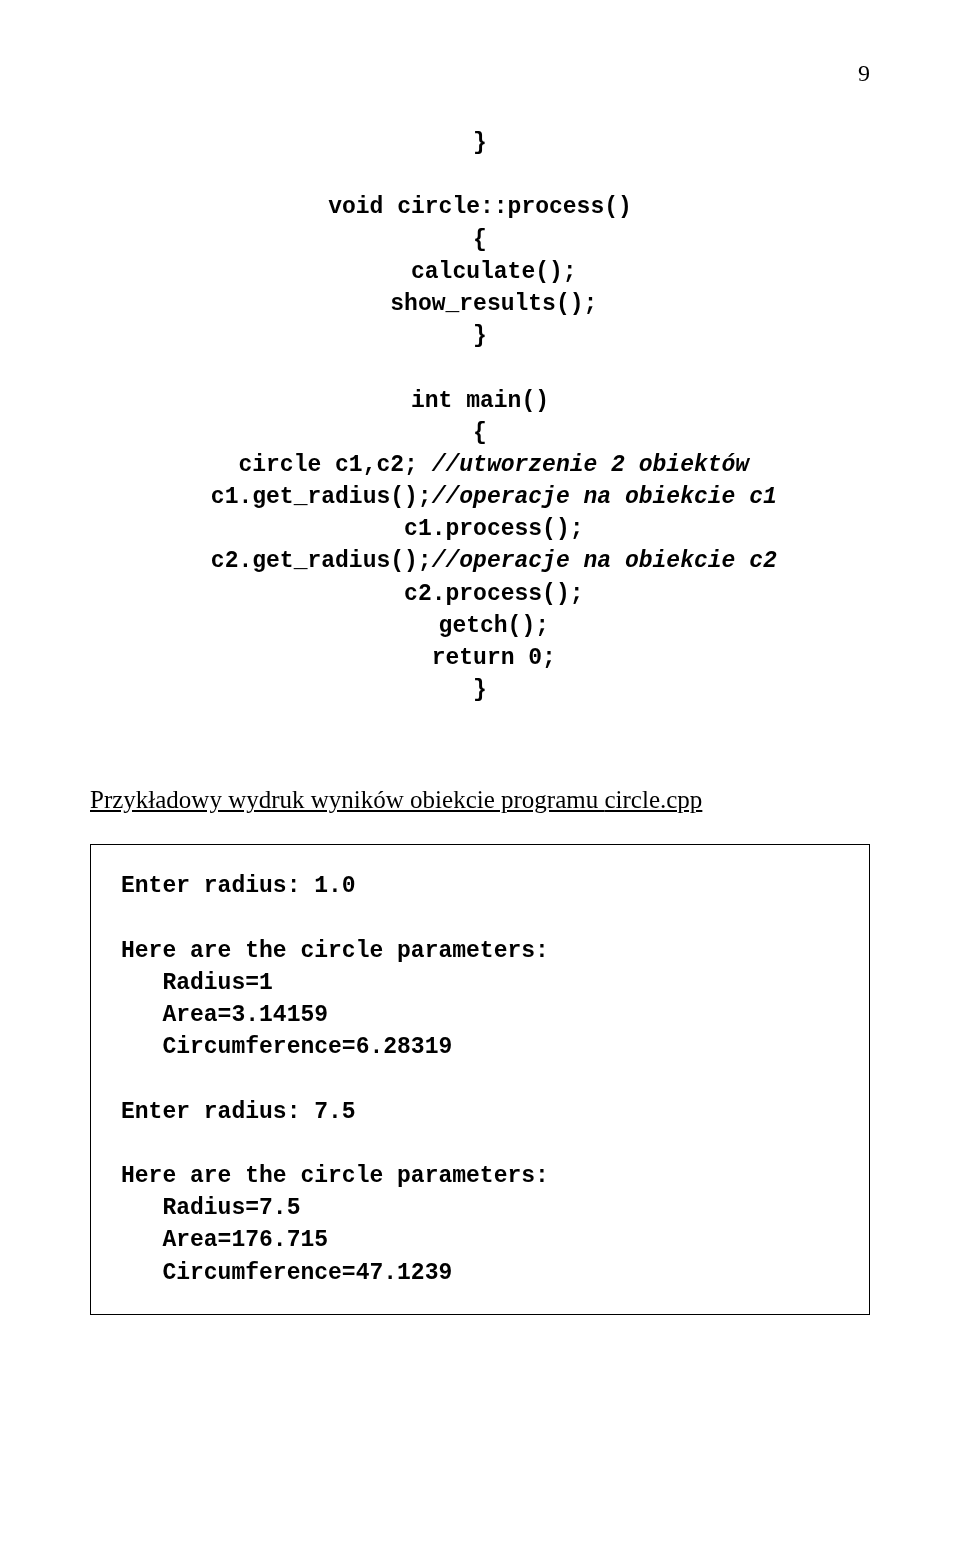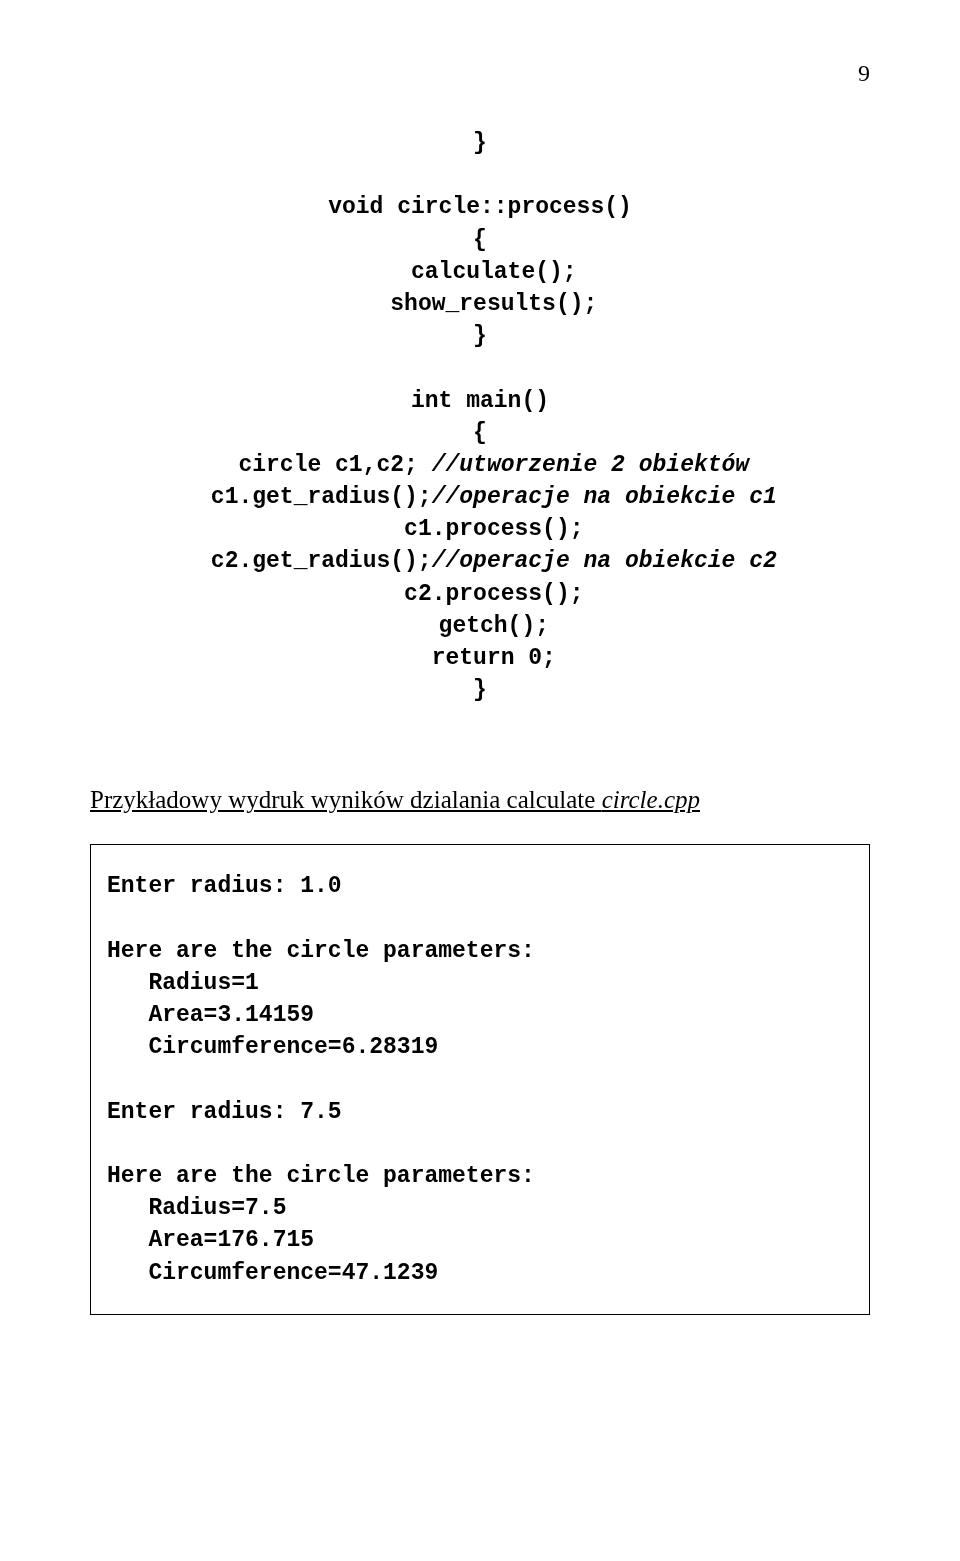--- a/index.html
+++ b/index.html
@@ -32,25 +32,24 @@
       font-style: italic;
     }
     .section-title {
       font-family: "Times New Roman", Times, serif;
       font-size: 25px;
       text-decoration: underline;
       margin-top: 80px;
       margin-bottom: 30px;
     }
     .section-title .italic {
-      font-style: italic;
     }
     .output-box {
       border: 1px solid #000;
-      padding: 25px 16px;
+      padding: 25px 30px;
       margin-top: 10px;
       font-family: "Courier New", Courier, monospace;
       font-weight: bold;
       font-size: 23px;
       line-height: 1.4;
       white-space: pre;
     }
   </style>
 </head>
 <body>
@@ -70,21 +69,21 @@
 <span>{</span>
 <span>  circle c1,c2; </span><span class="comment">//utworzenie 2 obiektów</span>
 <span>  c1.get_radius();</span><span class="comment">//operacje na obiekcie c1</span>
 <span>  c1.process();</span>
 <span>  c2.get_radius();</span><span class="comment">//operacje na obiekcie c2</span>
 <span>  c2.process();</span>
 <span>  getch();</span>
 <span>  return 0;</span>
 <span>}</span></div>
 
-  <div class="section-title"><span>Przykładowy wydruk wyników dzialania calculate </span><span class="italic">circle.cpp</span></div>
+  <div class="section-title"><span>Przykładowy wydruk wyników obiekcie programu </span><span class="italic">circle.cpp</span></div>
 
   <div class="output-box"><span>Enter radius: 1.0</span>
 
 <span>Here are the circle parameters:</span>
 <span>   Radius=1</span>
 <span>   Area=3.14159</span>
 <span>   Circumference=6.28319</span>
 
 <span>Enter radius: 7.5</span>
 

